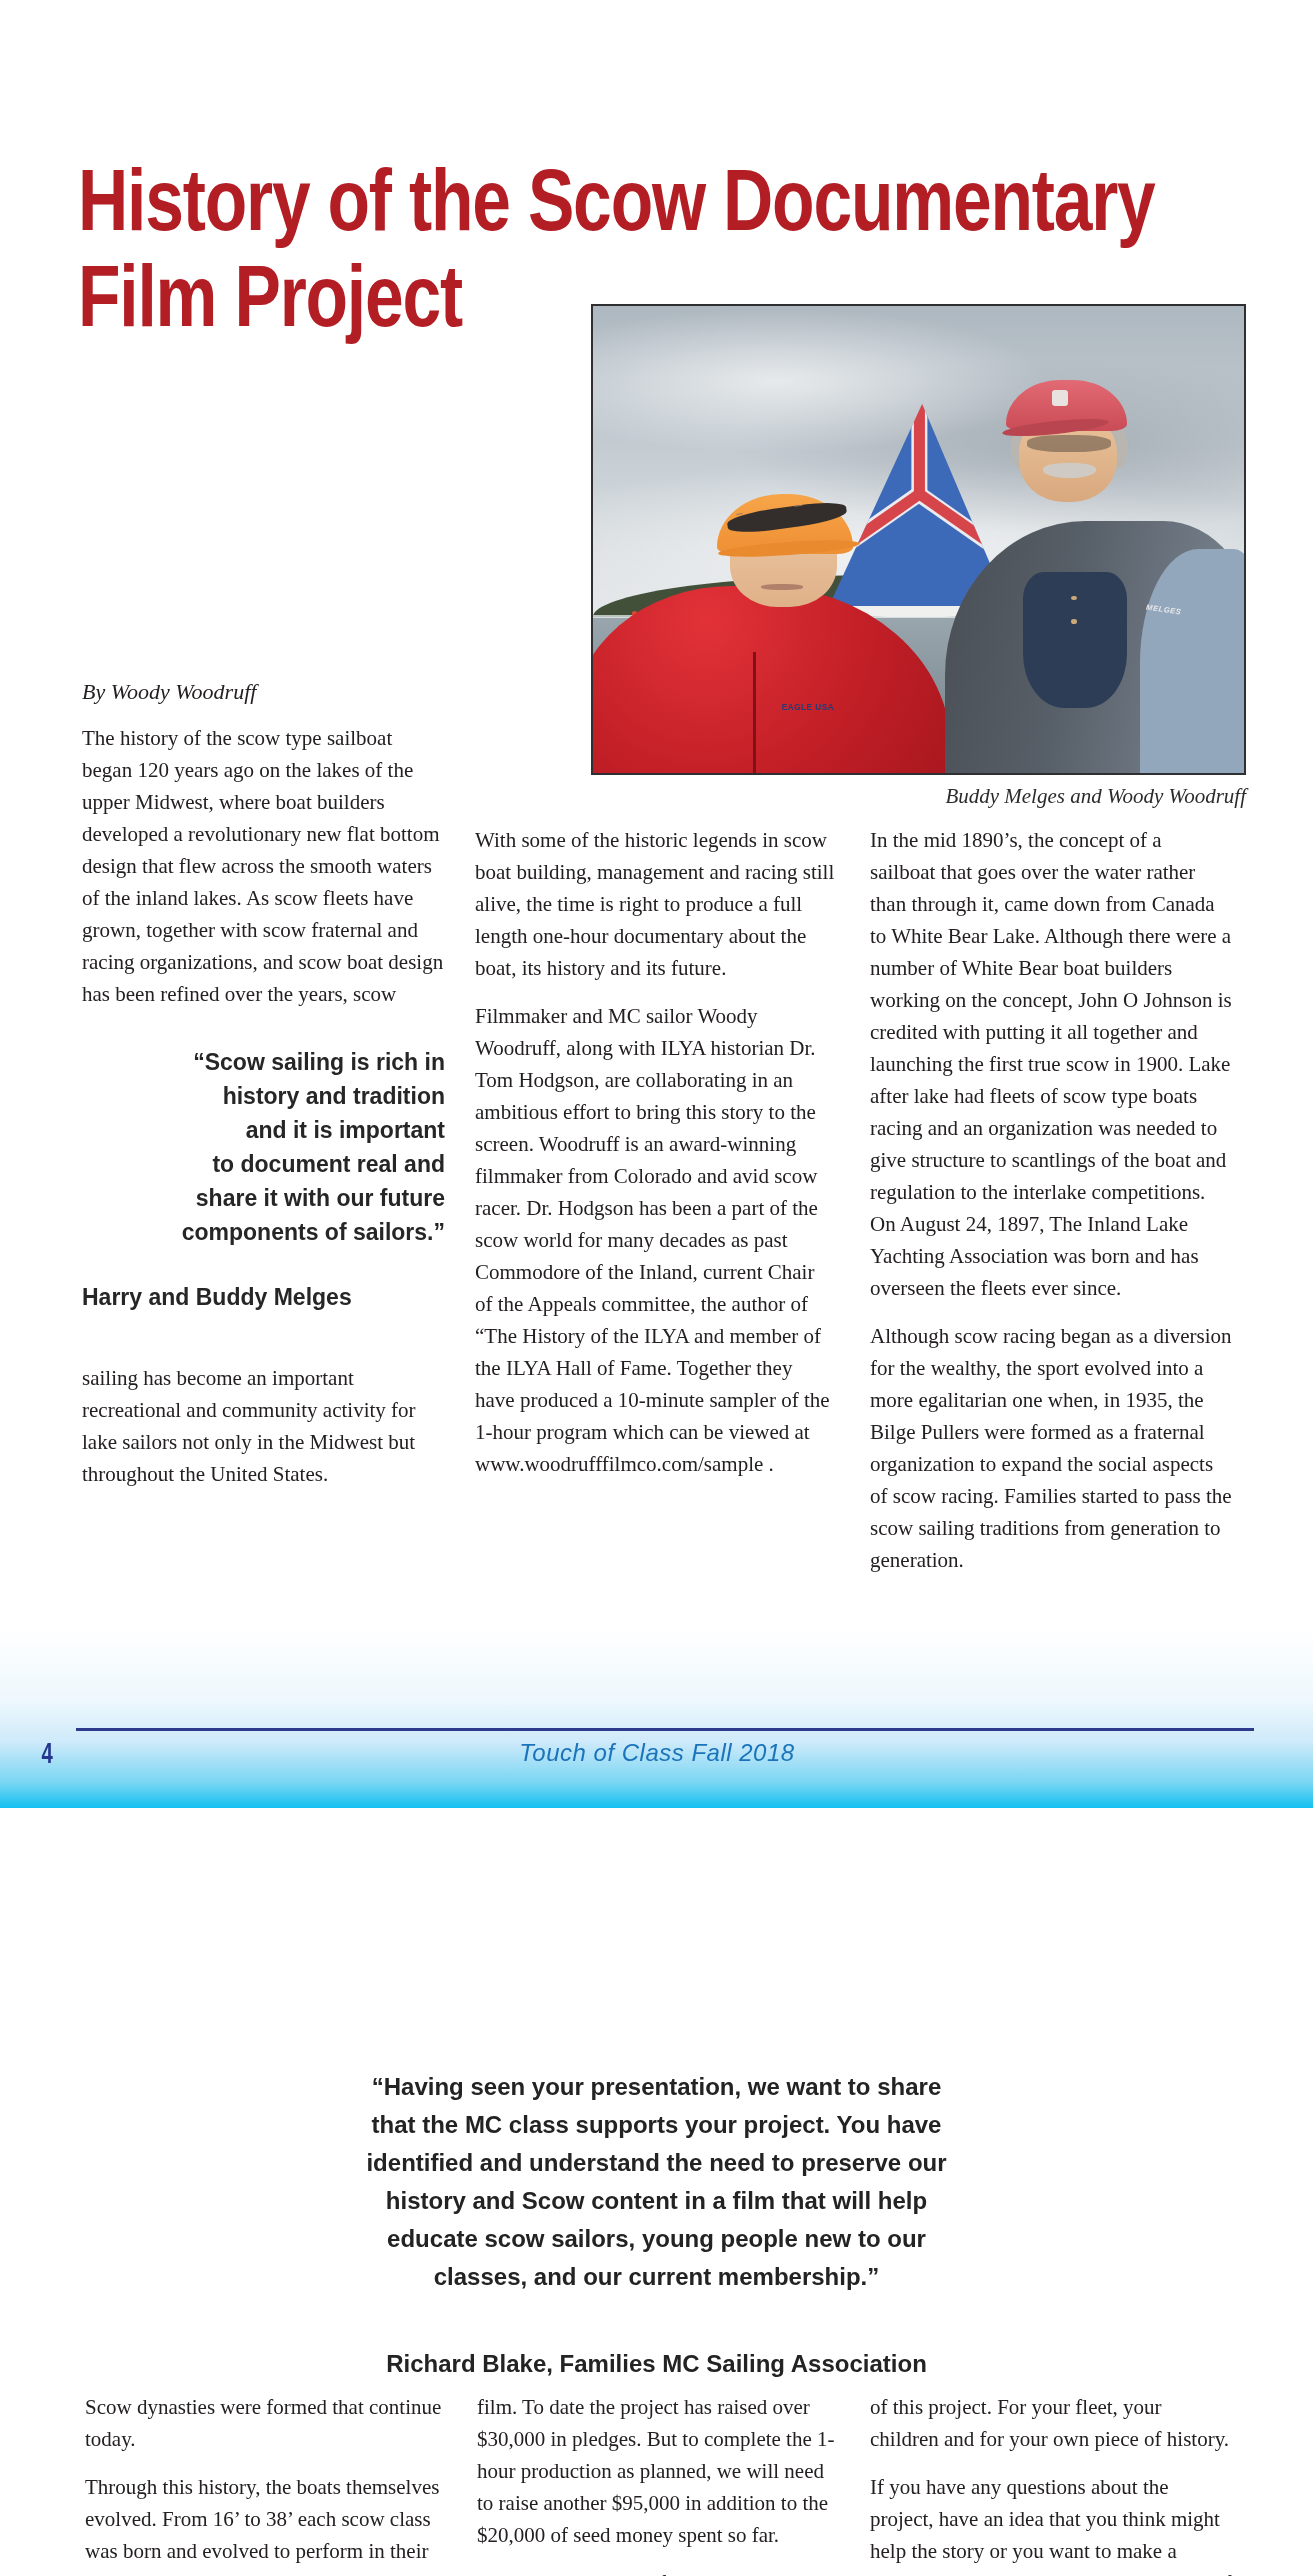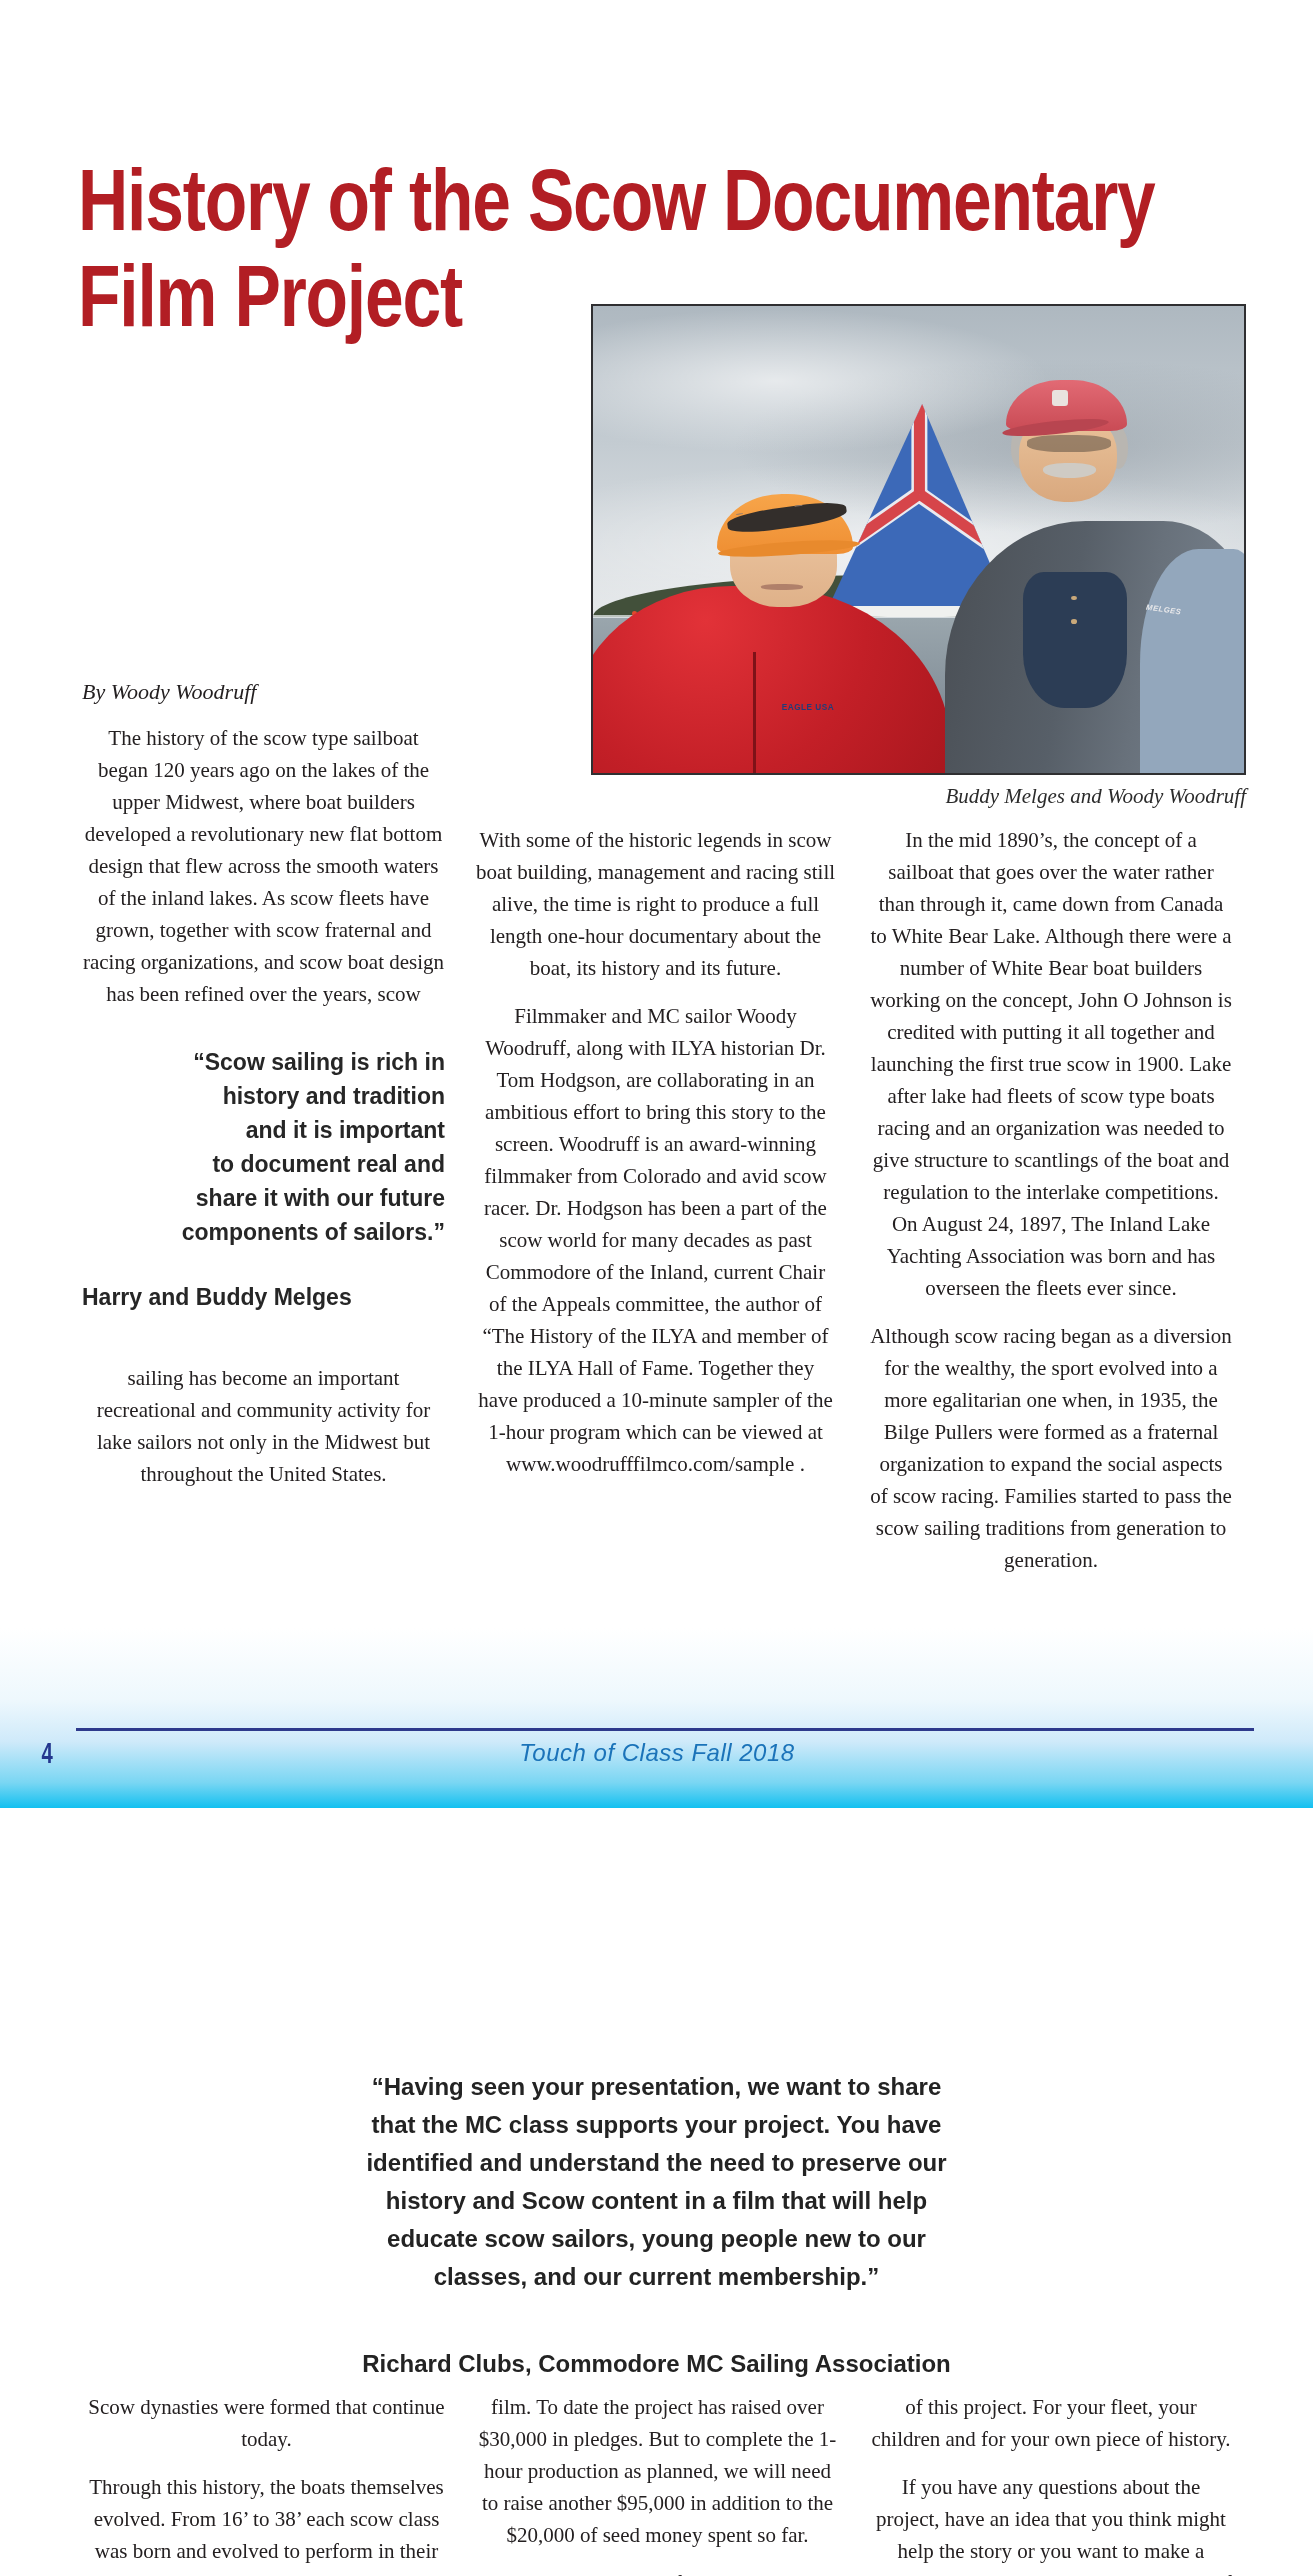--- a/index.html
+++ b/index.html
@@ -5,21 +5,21 @@
   html,body{margin:0;padding:0;background:#777;}
   #canvas{position:relative;width:1314px;height:3565px;background:#ffffff;overflow:hidden;
           font-family:"Liberation Serif", serif;color:#242021;}
   .abs{position:absolute;}
   
   .headline{font-family:"Liberation Sans", sans-serif;font-weight:800;color:#B21E24;
             font-size:87px;line-height:96px;letter-spacing:-1.5px;white-space:nowrap;
             transform:scaleX(.8);transform-origin:0 0;}
   
   .col{font-size:21px;line-height:32px;}
-  .col p{margin:0 0 15.5px 0;text-align:center;}
+  .col p{margin:0 0 15.5px 0;}
   .byline{font-style:italic;font-size:22px;}
   .caption{font-style:italic;font-size:21px;text-align:right;color:#2b2b2b;}
   
   .pq{font-family:"Liberation Sans", sans-serif;font-weight:700;color:#262626;
       text-align:right;font-size:23px;line-height:34px;}
   .pq-attr{font-family:"Liberation Sans", sans-serif;font-weight:700;color:#262626;
       font-size:23px;}
   .bigq{font-family:"Liberation Sans", sans-serif;font-weight:700;color:#232323;
       text-align:center;font-size:24px;line-height:38px;}
   
@@ -182,21 +182,21 @@
   <div class="abs" style="left:0;top:1808px;width:1314px;height:1757px;">
 
     <div class="abs bigq" style="left:296px;top:260px;width:721px;">
       <div>“Having seen your presentation, we want to share</div>
       <div>that the MC class supports your project. You have</div>
       <div>identified and understand the need to preserve our</div>
       <div>history and Scow content in a film that will help</div>
       <div>educate scow sailors, young people new to our</div>
       <div>classes, and our current membership.”</div>
     </div>
-    <div class="abs bigq" style="left:296px;top:537px;width:721px;">Richard Clubs, Commodore MC Sailing Association</div>
+    <div class="abs bigq" style="left:296px;top:537px;width:721px;">Richard Blake, Families MC Sailing Association</div>
 
     <div class="abs col" style="left:85px;top:583px;width:363px;">
       <p>Scow dynasties were formed that continue today.</p>
       <p>Through this history, the boats themselves evolved. From 16’ to 38’ each scow class was born and evolved to perform in their own unique way. Today the E and A boats are competing with modern Asymmetrical spinnakers and carbon fiber components. But the real strength of the scow is how the fleets have not only survived all these years but how they have become some of the largest and strongest sailboat racing organizations in the country. Moreover, in the development of the scow culture, a “friendly but competitive” spirit has reigned.</p>
 
     </div>
 
     <div class="abs col" style="left:477px;top:583px;width:361px;">
       <p>film. To date the project has raised over $30,000 in pledges. But to complete the 1-hour production as planned, we will need to raise another $95,000 in addition to the $20,000 of seed money spent so far.</p>
       <p>When the program is finished it will be provided free to Yacht Clubs, sailing schools and all interested sailors. In addition, the show will be packaged as a 1-hour television special for distribution on network, cable and the internet.</p>

